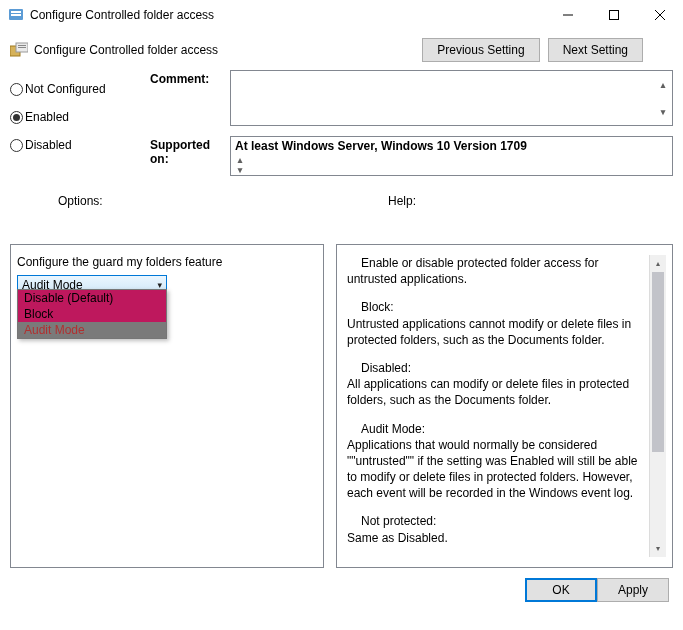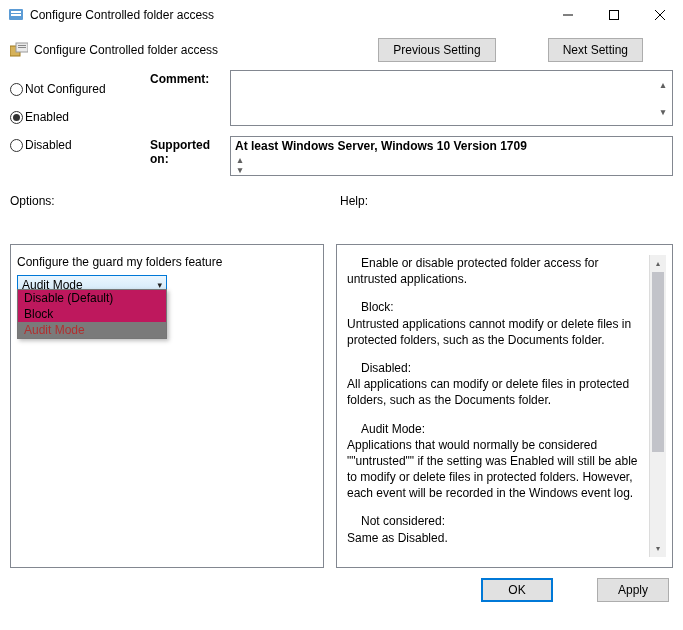--- a/index.html
+++ b/index.html
@@ -29,21 +29,21 @@
   }
   .winbtn svg { stroke: #000; }
   .header-row {
     display: flex; align-items: center; padding: 8px 10px 4px 10px;
   }
   .header-row .hicon { width: 18px; height:16px; margin-right:6px; }
   .header-row .htitle { flex: 1; font-size: 12px; }
   .nav-buttons { display:flex; gap:8px; padding-right:30px;}
   .btn {
     background: #e1e1e1; border: 1px solid #adadad; padding: 4px 14px; font: inherit;
-    cursor: pointer; min-width: 80px; margin-left: 44px;
+    cursor: pointer; min-width: 80px;
   }
   .btn.default { border: 2px solid #0078d7; padding: 3px 13px; }
   .body-top {
     display:flex; padding: 4px 10px 0 10px;
   }
   .radio-col {
     width: 140px; padding-top:6px;
   }
   .radio-row { display:flex; align-items:center; margin: 6px 0 14px 0; gap:2px; cursor:pointer;}
   .radio {
@@ -54,21 +54,21 @@
   .field-row { display:flex; margin-bottom:10px; }
   .field-label { width:80px; padding-top:2px; }
   .textarea-wrap {
     flex:1; position:relative; border:1px solid #828790; background:#fff; min-height:56px;
     display:flex;
   }
   .textarea-inner { flex:1; padding:2px 4px; font:inherit; }
   .up-down { width:18px; display:flex; flex-direction:column; }
   .up-down .arrow { flex:1; display:flex; align-items:center; justify-content:center; font-size:9px; color:#606060;}
   .supported .textarea-wrap { min-height:36px;flex-direction:column; }
-  .section-labels { display:flex; padding: 8px 10px 4px 10px; }
+  .section-labels { display:flex; padding: 8px 10px 4px 10px; margin-left: 48px; }
   .section-labels .left { width: 320px; }
   .section-labels .right { flex:1; padding-left:10px;}
   .panels { display:flex; padding: 0 10px; gap:12px; }
   .panel {
     border:1px solid #828790; background:#fff; height: 324px; position:relative;margin-top:32px;
   }
   .panel.left { width: 314px; padding:6px; }
   .panel.right { flex:1; padding:10px 6px 10px 10px; display:flex; }
   .opt-label { margin: 4px 0 6px 0; }
   .combo {
@@ -208,21 +208,21 @@
       </p>
       <p>
         <span class="indent" style="display:block">Disabled:</span>
         <span>All applications can modify or delete files in protected folders, such as the Documents folder.</span>
       </p>
       <p>
         <span class="indent" style="display:block">Audit Mode:</span>
         <span>Applications that would normally be considered ""untrusted"" if the setting was Enabled will still be able to modify or delete files in protected folders. However, each event will be recorded in the Windows event log.</span>
       </p>
       <p>
-        <span class="indent" style="display:block">Not considered:</span>
+        <span class="indent" style="display:block">Not protected:</span>
         <span>Same as Disabled.</span>
       </p>
     </div>
     <div class="scrollbar">
       <div class="sb-btn">▴</div>
       <div class="sb-track">
           <div class="sb-thumb"></div>
         </div>
       <div class="sb-btn">▾</div>
     </div>

